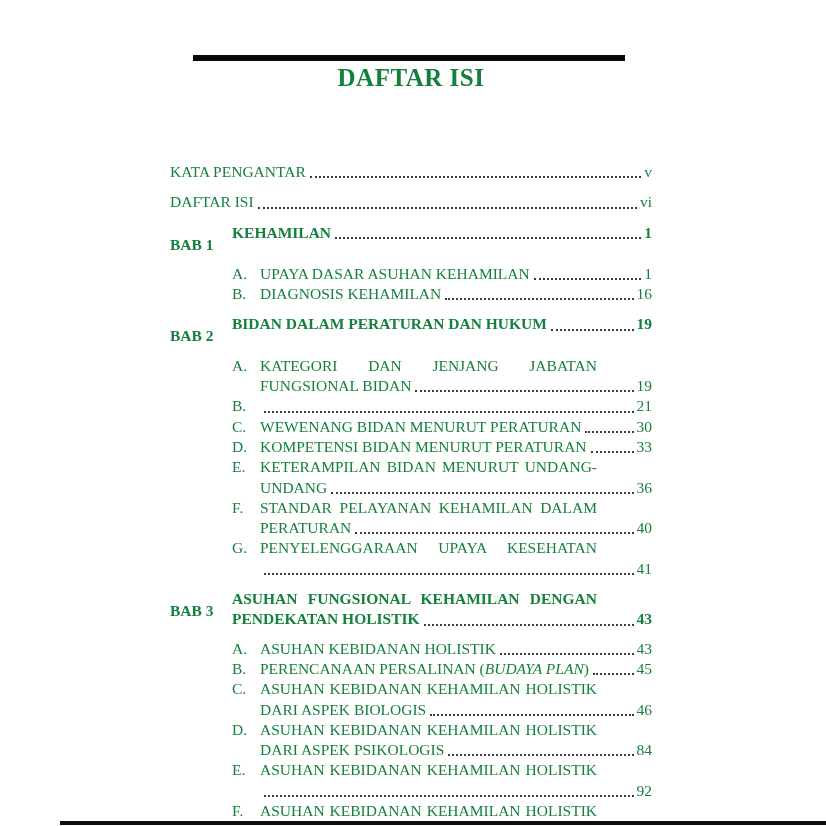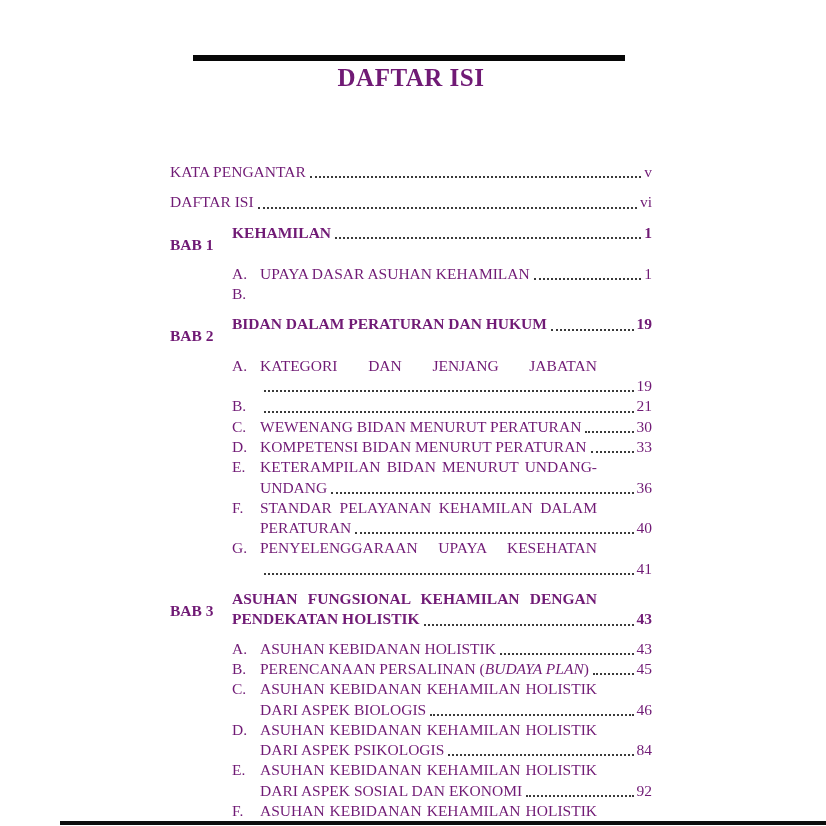--- a/index.html
+++ b/index.html
@@ -3,21 +3,21 @@
 <meta charset="utf-8">
 <style>
   html, body { margin: 0; padding: 0; background: #ffffff; }
   .page {
     position: relative;
     width: 826px;
     height: 826px;
     background: #ffffff;
     overflow: hidden;
     font-family: "Liberation Serif", "DejaVu Serif", serif;
-    color: #701a75;
+    color: #15803d;
   }
   .title-rule {
     position: absolute;
     left: 193px;
     top: 55px;
     width: 432px;
     height: 6px;
     background: #070707;
   }
   .page-title {
@@ -114,38 +114,46 @@
           <div class="lines">
             <div class="line end">
               <span class="t">UPAYA DASAR ASUHAN KEHAMILAN</span>
               <span class="leader"></span>
               <span class="pg">1</span>
             </div>
           </div>
         </div>
         <div class="item">
           <span class="letter">B.</span>
+          <div class="lines">
+            <div class="line end">
+              <span class="t">DIAGNOSIS KEHAMILAN</span>
+              <span class="leader"></span>
+              <span class="pg">16</span>
+            </div>
+          </div>
         </div>
       </div>
       <div class="chap">
         <span class="bab">BAB 2</span>
         <div class="lines">
           <div class="line end">
             <span class="t">BIDAN DALAM PERATURAN DAN HUKUM</span>
             <span class="leader"></span>
             <span class="pg">19</span>
           </div>
         </div>
       </div>
       <div class="items">
         <div class="item">
           <span class="letter">A.</span>
           <div class="lines">
             <div class="line just">KATEGORI DAN JENJANG JABATAN</div>
             <div class="line end">
+              <span class="t">FUNGSIONAL BIDAN</span>
               <span class="leader"></span>
               <span class="pg">19</span>
             </div>
           </div>
         </div>
         <div class="item">
           <span class="letter">B.</span>
           <div class="lines">
             <div class="line end">
               <span class="leader"></span>
@@ -258,21 +266,20 @@
               <span class="leader"></span>
               <span class="pg">84</span>
             </div>
           </div>
         </div>
         <div class="item">
           <span class="letter">E.</span>
           <div class="lines">
             <div class="line just">ASUHAN KEBIDANAN KEHAMILAN HOLISTIK</div>
             <div class="line end">
-              <span class="t">DARI ASPEK SOSIAL DAN EKONOMI</span>
               <span class="leader"></span>
               <span class="pg">92</span>
             </div>
           </div>
         </div>
         <div class="item">
           <span class="letter">F.</span>
           <div class="lines">
             <div class="line just">ASUHAN KEBIDANAN KEHAMILAN HOLISTIK</div>
             <div class="line end">

